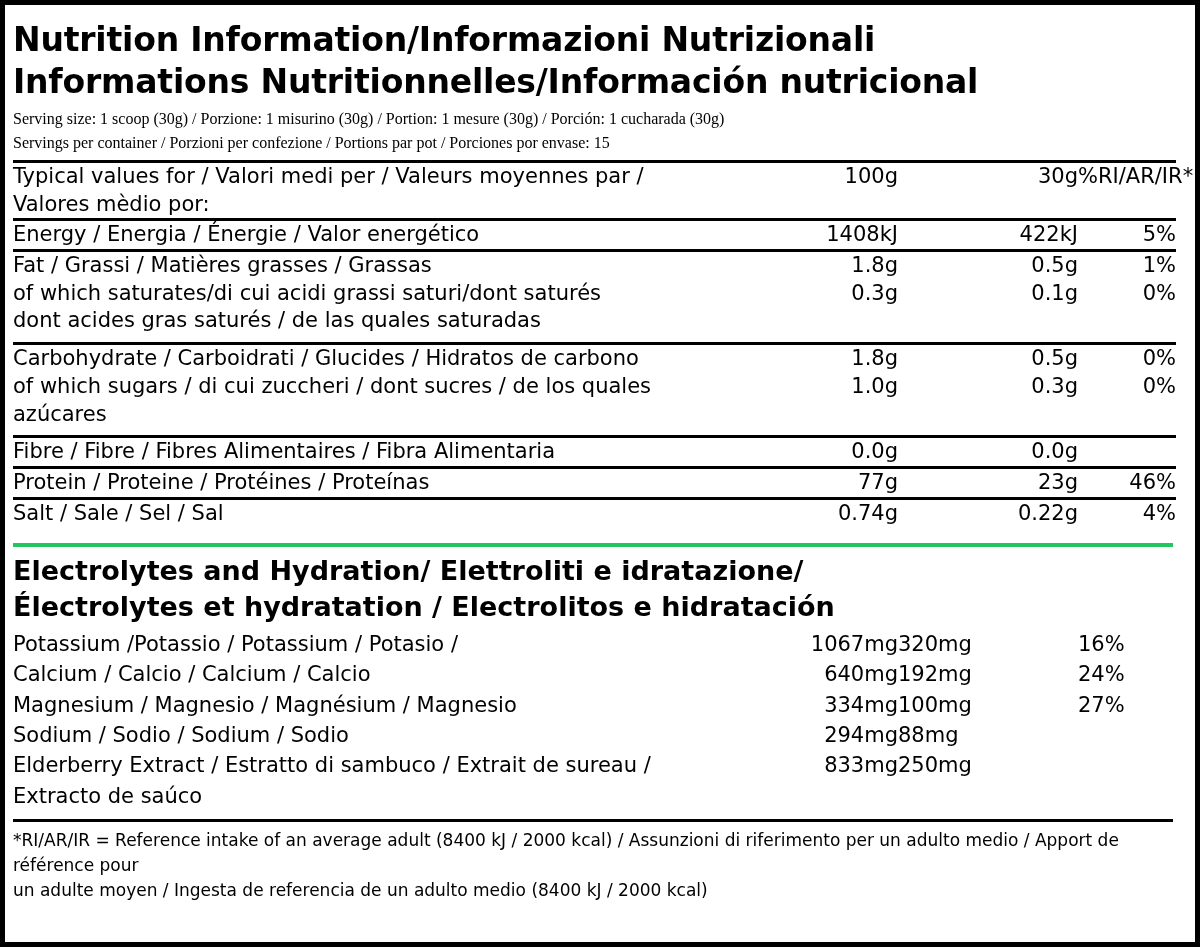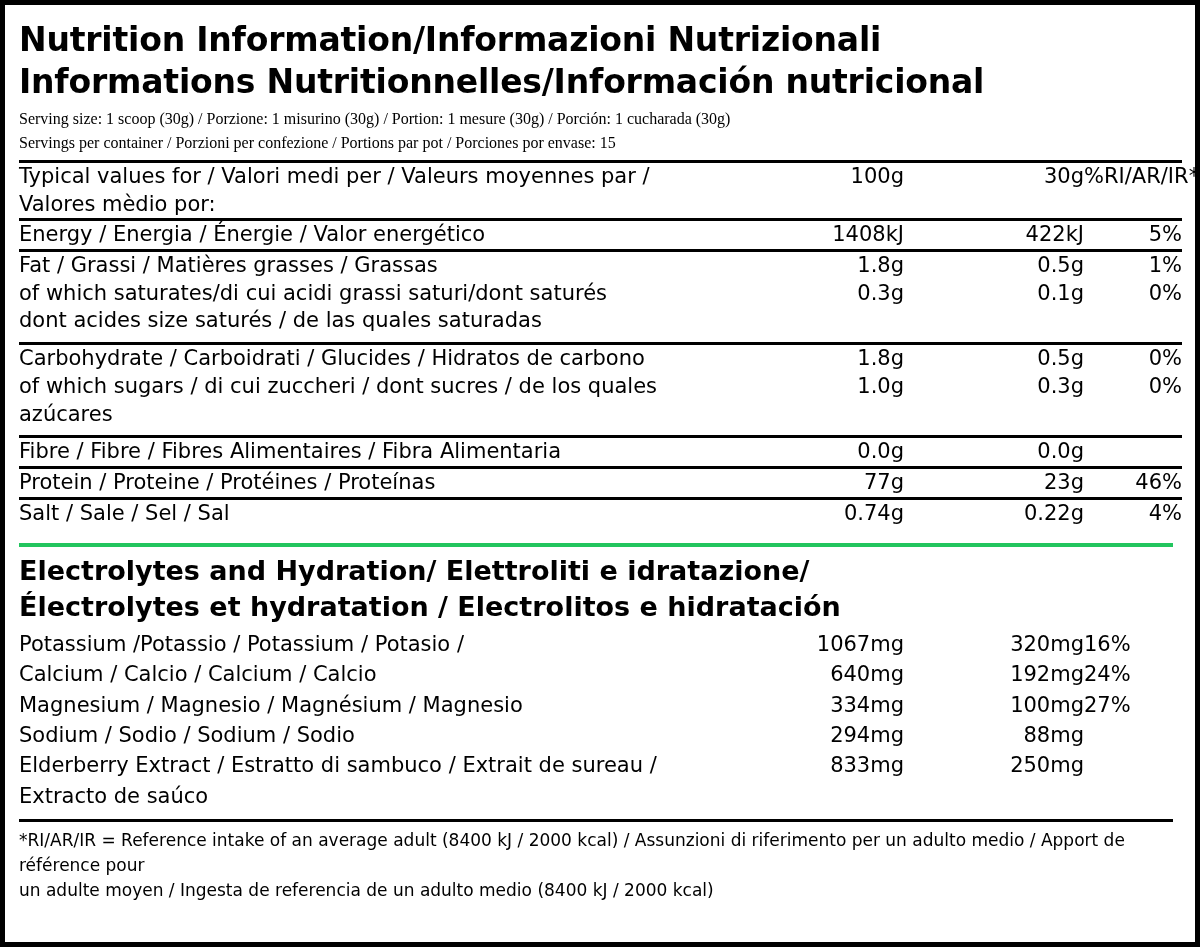--- a/index.html
+++ b/index.html
@@ -11,21 +11,21 @@
     font-family: "DejaVu Sans", sans-serif;
     color: #000000;
   }
   #panel {
     position: relative;
     width: 1200px;
     height: 947px;
     box-sizing: border-box;
     border: 5px solid #000;
     background: #fff;
-    padding: 14px 22px 10px 14px;
+    padding: 14px 22px 10px 8px;
     overflow: hidden;
   }
   .title-block {
     margin: 0 0 4px 0;
   }
   .title-line {
     font-size: 33px;
     font-weight: bold;
     line-height: 1.28;
     letter-spacing: -0.2px;
@@ -91,21 +91,21 @@
     margin-top: 4px;
   }
   table.elec td {
     font-size: 21px;
     line-height: 1.45;
     padding: 0;
     vertical-align: top;
   }
   .elec-label { width: 700px; }
   .elec-v1 { width: 185px; text-align: right; }
-  .elec-v2 { width: 180px; text-align: right; }
+  .elec-v2 { width: 180px; }
   .elec-v3 { width: 98px; text-align: left; }
   .footnote {
     border-top: 3px solid #000;
     margin-top: 8px;
     padding-top: 6px;
     font-size: 17px;
     line-height: 1.45;
   }
 </style>
 </head>
@@ -151,21 +151,21 @@
         <td class="col-v2">0.5g</td>
         <td class="col-v3">1%</td>
       </tr>
       <tr>
         <td class="sub cont-line">of which saturates/di cui acidi grassi saturi/dont saturés</td>
         <td class="col-v1 cont-line">0.3g</td>
         <td class="col-v2 cont-line">0.1g</td>
         <td class="col-v3 cont-line">0%</td>
       </tr>
       <tr>
-        <td class="sub2 cont-line" style="padding-bottom:7px;">dont acides size saturés / de las quales saturadas</td>
+        <td class="sub2 cont-line" style="padding-bottom:7px;">dont acides gras saturés / de las quales saturadas</td>
         <td class="col-v1"></td>
         <td class="col-v2"></td>
         <td class="col-v3"></td>
       </tr>
 
       <tr class="rowgroup">
         <td>Carbohydrate / Carboidrati / Glucides / Hidratos de carbono</td>
         <td class="col-v1">1.8g</td>
         <td class="col-v2">0.5g</td>
         <td class="col-v3">0%</td>

